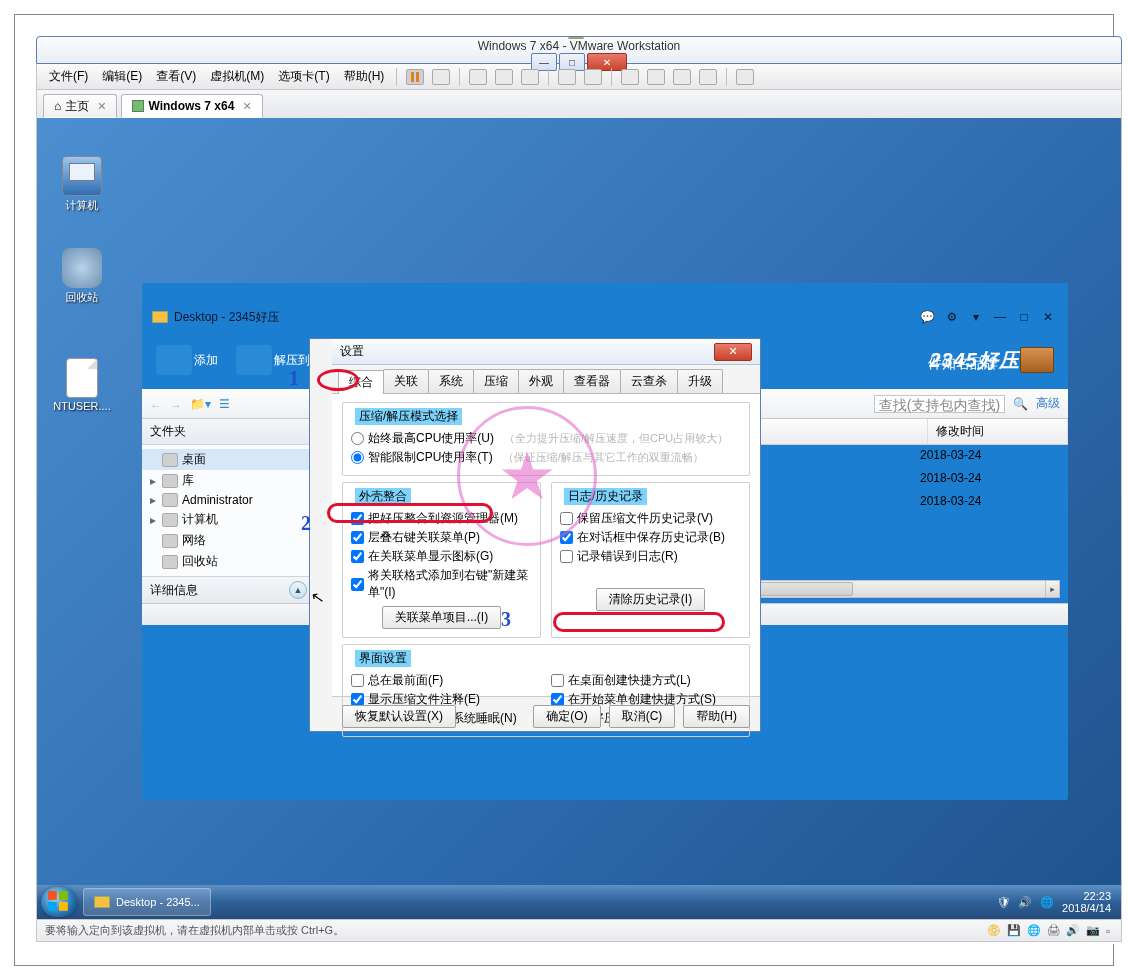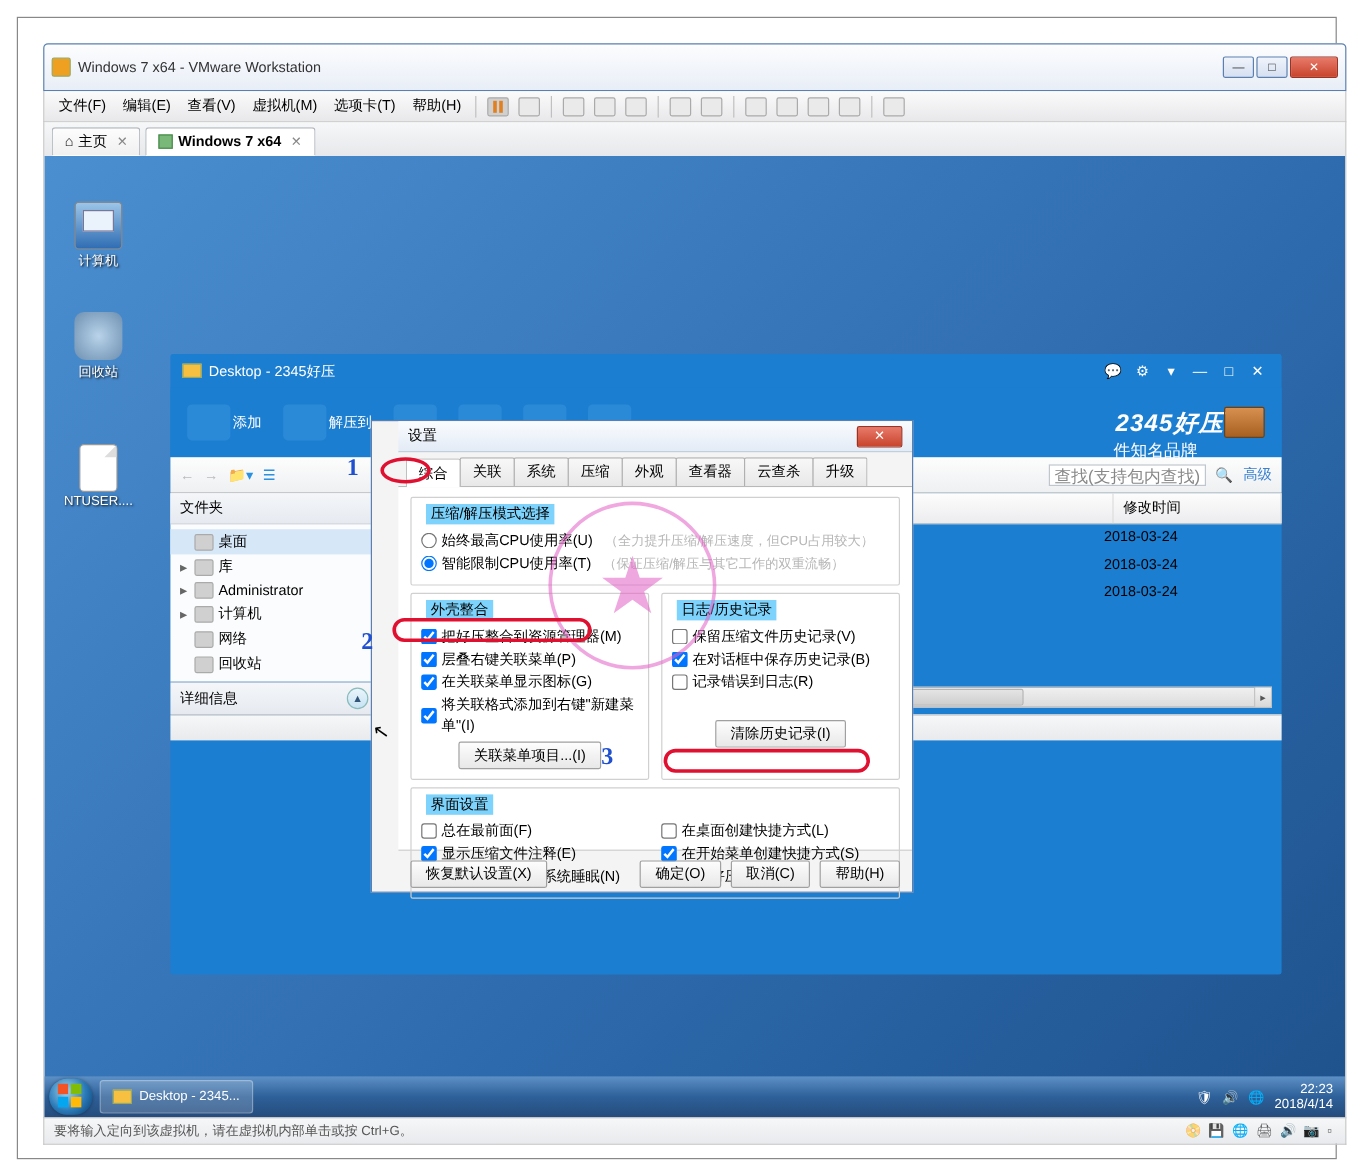--- a/index.html
+++ b/index.html
@@ -2,21 +2,21 @@
 <html><head>
 <meta charset="utf-8">
 <style>
 * { box-sizing: border-box; margin: 0; padding: 0; font-family: "Microsoft YaHei", "Segoe UI", Tahoma, sans-serif; }
 body { background: #fff; width: 1128px; height: 980px; overflow: hidden; position: relative; }
 
 .outer-frame { position: absolute; left: 14px; top: 14px; width: 1100px; height: 952px; border: 1px solid #888; background: #fff; }
 
 
 .vmware-window { position: absolute; left: 21px; top: 21px; width: 1086px; height: 908px; background: #fff; }
-.vmware-titlebar { height: 40px; background: linear-gradient(#fdfdfe, #e8eef7); border: 1px solid #5a7fb0; border-radius: 4px 4px 0 0; display: flex; align-items: center; padding: 0 6px; font-size: 12px; color: #333; }
+.vmware-titlebar { height: 28px; background: linear-gradient(#fdfdfe, #e8eef7); border: 1px solid #5a7fb0; border-radius: 4px 4px 0 0; display: flex; align-items: center; padding: 0 6px; font-size: 12px; color: #333; flex-direction: column; }
 .vmware-titlebar .app-icon { width: 16px; height: 16px; background: #f0a020; border: 1px solid #9a6; border-radius: 2px; margin-right: 6px; }
 .vmware-titlebar .title { flex: 1; }
 .win-btns { display: flex; gap: 2px; }
 .win-btn { width: 26px; height: 18px; border: 1px solid #5a7fb0; border-radius: 2px; background: linear-gradient(#f0f4fb,#d6e0f1); font-size: 10px; display:flex; align-items:center; justify-content:center; }
 .win-btn.close { background: linear-gradient(#e87a6a,#c8442c); color:#fff; border-color:#a03020; width:40px; }
 
 .vmware-menubar { height: 26px; border: 1px solid #c7c7c7; border-top: none; background: linear-gradient(#fbfbfc,#e8e8ea); display:flex; align-items:center; font-size:12px; padding:0 6px; gap:2px; }
 .vmware-menubar .menu-item { padding: 3px 6px; }
 .vmware-menubar .sep { width:1px; height:18px; background:#c0c0c0; margin:0 4px; }
 .tb-icon { width:18px; height:16px; display:inline-block; margin:0 3px; background:#d0d0d0; border:1px solid #aaa; border-radius:2px; }
@@ -34,21 +34,21 @@
 .desk-icon { position:absolute; width:70px; text-align:center; color:#fff; font-size:11px; text-shadow:1px 1px 2px #000; }
 .desk-icon .ico { width:40px; height:40px; margin:0 auto 2px; border-radius:4px; }
 .ico.pc { background:linear-gradient(#9cc5e8,#2f6db3); border:1px solid #888; position:relative;}
 .ico.pc::after{content:"";position:absolute;left:6px;top:6px;right:6px;bottom:14px;background:#eaf3fb;border:1px solid #779;}
 .ico.bin { background:radial-gradient(#b9d3ea,#6c8fb0); border-radius:8px 8px 10px 10px; }
 .ico.file { background:#fff; border:1px solid #999; position:relative; width:32px; height:40px; margin:0 auto 2px;}
 .ico.file::before{content:"";position:absolute;right:0;top:0;border-style:solid;border-width:0 0 10px 10px;border-color:transparent transparent #ddd transparent;}
 
 
 .app2345 { position:absolute; left:105px; top:165px; width:926px; height:517px; background:#1c7ed1; border-radius:2px; }
-.app2345-titlebar { height:28px; color:#ffffff; font-size:12px; display:flex; align-items:center; padding:0 10px; }
+.app2345-titlebar { height:28px; color:#0f172a; font-size:12px; display:flex; align-items:center; padding:0 10px;margin-top:20px; }
 .app2345-titlebar .aicon{width:16px;height:12px;background:#f8c040;border:1px solid #9a6;margin-right:6px;}
 .app2345-titlebar .sp{flex:1;}
 .app2345-titlebar .tbtn{width:20px;text-align:center;margin-left:4px;}
 .app2345-toolbar { height:58px; background:#1c7ed1; display:flex; align-items:center; padding:0 14px; gap:18px; color:#fff; font-size:12px;}
 .tbitem{display:flex;flex-direction:row;align-items:center;gap:2px;}
 .tbitem .ticon{width:36px;height:30px;background:#2a8ad7;border-radius:4px;position:relative;}
 .brand{ margin-left:auto; font-size:20px; font-style:italic; font-weight:bold; letter-spacing:1px; color:#fff; display:flex; align-items:center; gap:0;}
 .brand .box{width:34px;height:26px;background:linear-gradient(#d89050,#a86020);border:1px solid #704010;border-radius:2px;}
 .app2345-nav { height:30px; background:linear-gradient(#fdfdfd,#eef0f2); border-bottom:1px solid #c8c8c8; display:flex; align-items:center; padding:0 8px; gap:8px; font-size:12px; color:#555;}
 .navwrap{flex:1;display:flex;flex-direction:column;}

